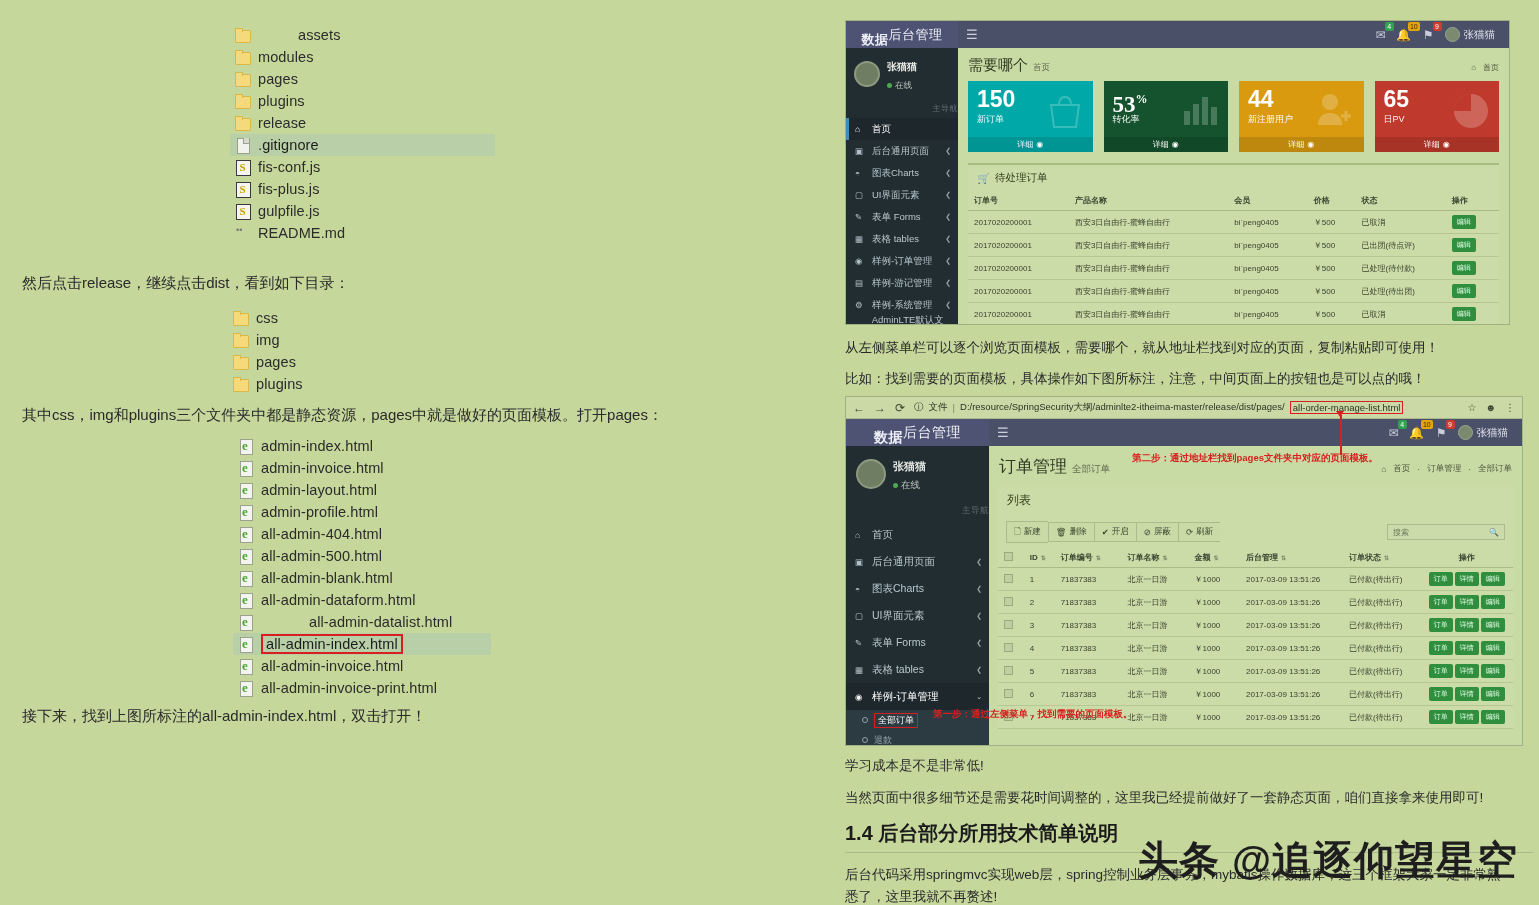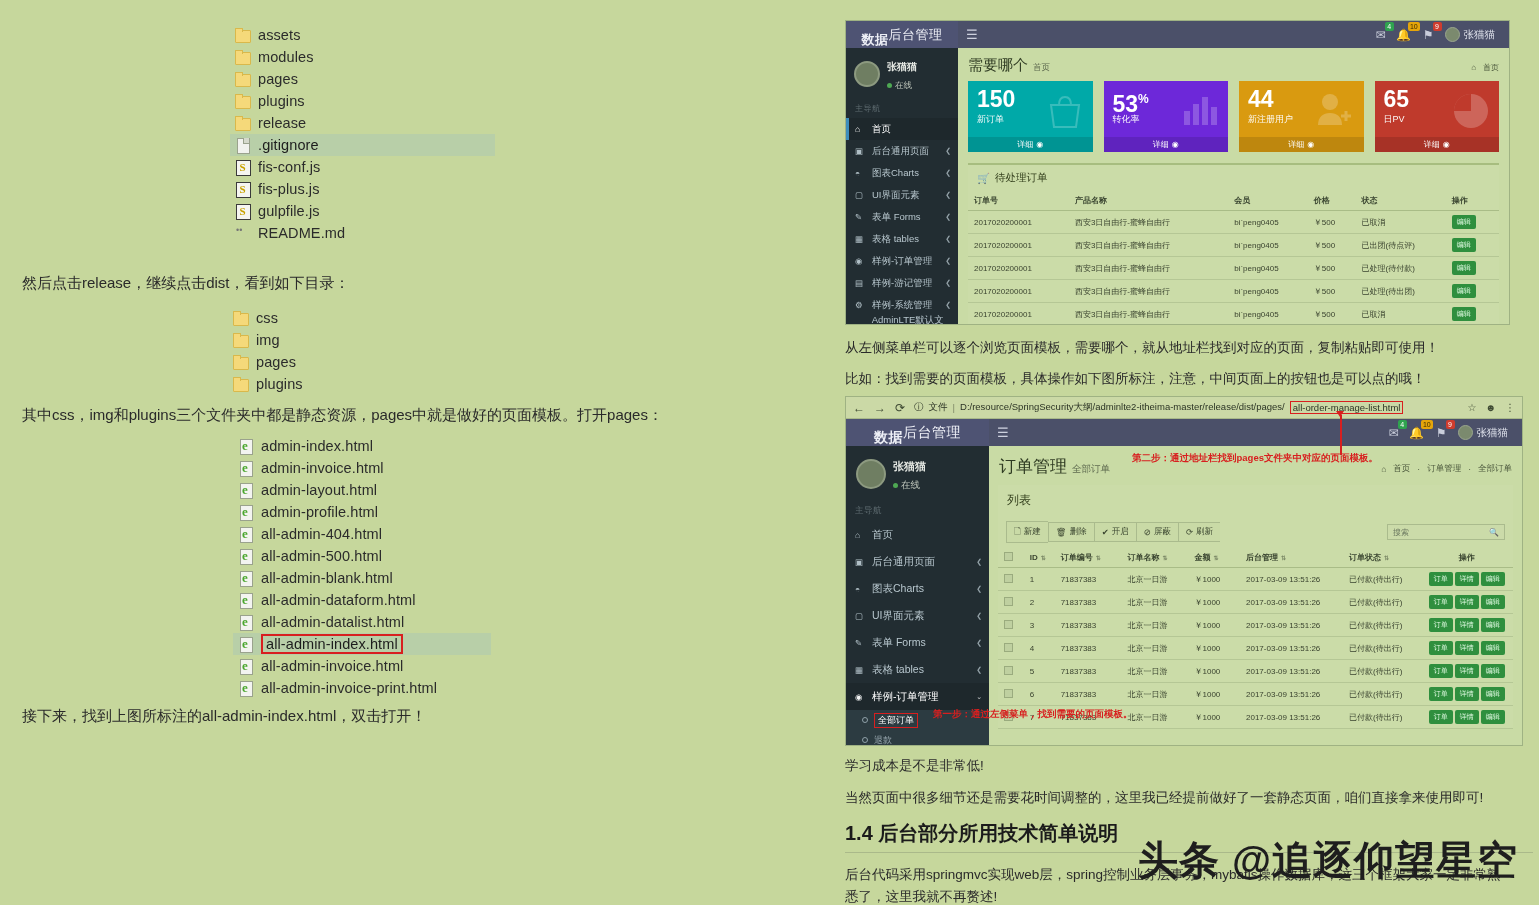--- a/index.html
+++ b/index.html
@@ -107,21 +107,21 @@
   .badge.r { background: #cf3c2e; }
   .nav-user { display: flex; align-items: center; gap: 4px; font-size: 10.5px; color: #dfe2ec; }
   .av { width: 15px; height: 15px; border-radius: 50%; background: #7b8a6e; border: 1px solid #9aa68e; display:block; }
 
   .ad-side { position: absolute; left: 0; background: #222d32; }
   .side-user { display: flex; align-items: center; padding: 8px 6px 6px 8px; gap: 7px; }
   .side-av { width: 26px; height: 26px; border-radius: 50%; background: #6f7e62; border: 2px solid #8d9a80; flex:0 0 auto; }
   .side-uname { font-size: 10px; color: #e6e9e4; font-weight: bold; line-height: 12px; }
   .side-on { font-size: 8.5px; color: #bfc6bb; line-height: 12px; }
   .dot-on { display:inline-block; width:5px;height:5px;border-radius:50%;background:#4ea853;margin-right:3px; }
-  .side-sec { font-size: 8px; color: #5e6b70; padding: 5px 0 4px 9px; letter-spacing: .5px; }
+  .side-sec { font-size: 8px; color: #5e6b70; padding: 5px 0 4px 9px; letter-spacing: .5px; text-align: right; }
   .side-item {
     display: flex; align-items: center; gap: 6px; padding: 0 7px 0 9px;
     font-size: 9.5px; color: #b8c7ce; height: 22px; position: relative;
   }
   .side-item.active { background: #1e282c; color: #ffffff; border-left: 3px solid #3c8dbc; padding-left: 6px; }
   .side-item.open { background: #1e282c; color: #fff; }
   .si-ico { font-size: 8.5px; width: 11px; display: inline-block; opacity: .95; }
   .si-arrow { margin-left: auto; font-size: 7px; opacity: .75; }
   .side-sub {
     display: flex; align-items: center; gap: 6px; padding-left: 16px;
@@ -140,21 +140,21 @@
   .card { width: 126px; height: 71px; position: relative; color: #ffffff; overflow: hidden; }
   .card .big { position: absolute; left: 9px; top: 6px; font-size: 23px; font-weight: bold; line-height: 24px; }
   .card .big sup { font-size: 12px; vertical-align: super; }
   .card .lbl { position: absolute; left: 9px; top: 32px; font-size: 9px; opacity: .95; }
   .card .more {
     position: absolute; left: 0; right: 0; bottom: 0; height: 15px; background: rgba(0,0,0,.12);
     font-size: 8px; display: flex; align-items: center; justify-content: center; gap: 3px;
   }
   .card .gfx { position: absolute; right: 8px; top: 10px; opacity: .22; }
   .c-teal { background: #00a9a8; }
-  .c-green { background: #6d28d9; }
+  .c-green { background: #14532d; font-family: Liberation Serif, serif; }
   .c-amber { background: #d99a10; }
   .c-red { background: #bf3a2c; }
 
   .panel { background: #cbdca8; border-top: 2px solid #a7bd7f; }
   .panel-h { font-size: 10.5px; color: #36421f; padding: 6px 9px; display: flex; align-items: center; gap: 5px; }
 
   table.tbl { width: 100%; border-collapse: collapse; }
   table.tbl th {
     text-align: left; font-size: 8px; color: #3a4530; font-weight: bold;
     padding: 4px 6px; border-bottom: 1px solid #a9bc87;
@@ -215,21 +215,21 @@
   }
 </style>
 </head>
 <body>
 
 <div class="page">
 
   <div class="left-col">
 
     <div class="file-list" style="left:230px; top:24px;">
-      <div class="file-row" style="width:265px;">
+      <div class="file-row" style="width:265px;gap:40px;">
         <span class="ico folder"></span>
         <span class="fname">assets</span>
       </div>
       <div class="file-row" style="width:265px;">
         <span class="ico folder"></span>
         <span class="fname">modules</span>
       </div>
       <div class="file-row" style="width:265px;">
         <span class="ico folder"></span>
         <span class="fname">pages</span>
@@ -313,21 +313,21 @@
         <span class="fname">all-admin-500.html</span>
       </div>
       <div class="file-row" style="width:258px;">
         <span class="ico html"></span>
         <span class="fname">all-admin-blank.html</span>
       </div>
       <div class="file-row" style="width:258px;">
         <span class="ico html"></span>
         <span class="fname">all-admin-dataform.html</span>
       </div>
-      <div class="file-row" style="width:258px;">
+      <div class="file-row" style="width:258px;gap:48px;">
         <span class="ico html"></span>
         <span class="fname">all-admin-datalist.html</span>
       </div>
       <div class="file-row sel" style="width:258px;">
         <span class="ico html"></span>
         <span class="fname boxed">all-admin-index.html</span>
       </div>
       <div class="file-row" style="width:258px;">
         <span class="ico html"></span>
         <span class="fname">all-admin-invoice.html</span>

